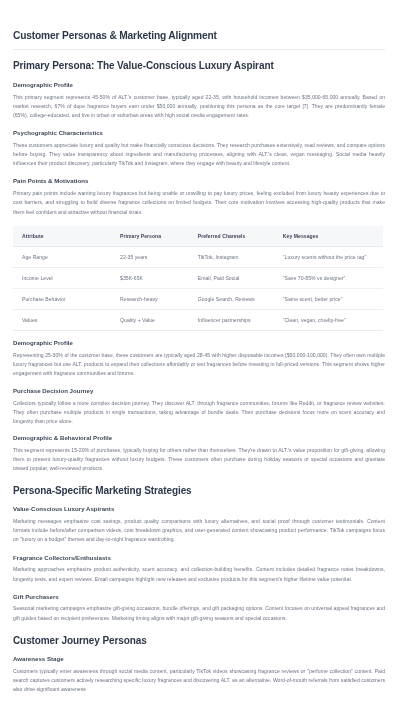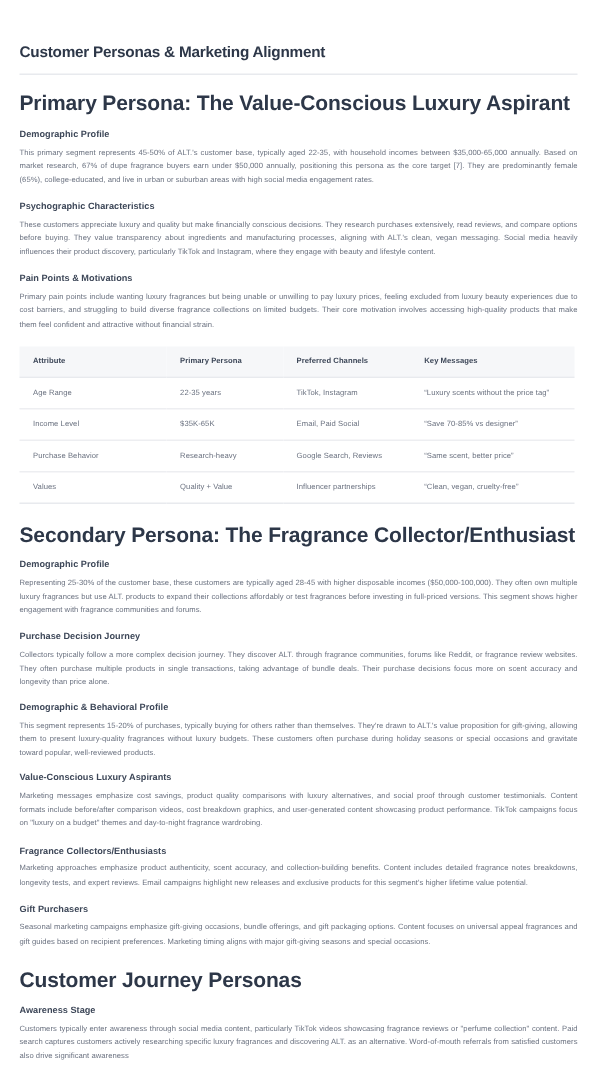--- a/index.html
+++ b/index.html
@@ -24,21 +24,21 @@
     font-size: 10.2px;
     line-height: 1.25;
     font-weight: bold;
     color: #2d3748;
     margin: 0 0 6px 0;
     letter-spacing: -0.15px;
     padding-bottom: 6px;
     border-bottom: 1px solid #e8eaee;
   }
   h2.section {
-    font-size: 14px;
+    font-size: 10px;
     line-height: 1.25;
     font-weight: bold;
     color: #2d3748;
     margin: 12px 0 7px 0;
     letter-spacing: -0.1px;
   }
   h2.section.first { margin-top: 10px; }
   h3.sub {
     font-size: 6.1px;
     line-height: 1.3;
@@ -141,32 +141,32 @@
       </tr>
       <tr>
         <td>Values</td>
         <td>Quality + Value</td>
         <td>Influencer partnerships</td>
         <td>“Clean, vegan, cruelty-free”</td>
       </tr>
     </tbody>
   </table>
 
-  <h2 class="section">Secondary Persona: The Fragrance Collector/Enthusiast</h2>
 
   <h3 class="sub tight">Demographic Profile</h3>
   <p class="body">Representing 25-30% of the customer base, these customers are typically aged 28-45 with higher disposable incomes ($50,000-100,000). They often own multiple luxury fragrances but use ALT. products to expand their collections affordably or test fragrances before investing in full-priced versions. This segment shows higher engagement with fragrance communities and forums.</p>
 
   <h3 class="sub">Purchase Decision Journey</h3>
   <p class="body">Collectors typically follow a more complex decision journey. They discover ALT. through fragrance communities, forums like Reddit, or fragrance review websites. They often purchase multiple products in single transactions, taking advantage of bundle deals. Their purchase decisions focus more on scent accuracy and longevity than price alone.</p>
 
 
   <h3 class="sub tight">Demographic &amp; Behavioral Profile</h3>
   <p class="body">This segment represents 15-20% of purchases, typically buying for others rather than themselves. They're drawn to ALT.'s value proposition for gift-giving, allowing them to present luxury-quality fragrances without luxury budgets. These customers often purchase during holiday seasons or special occasions and gravitate toward popular, well-reviewed products.</p>
 
+  <h2 class="section">Persona-Specific Marketing Strategies</h2>
 
   <h3 class="sub tight">Value-Conscious Luxury Aspirants</h3>
   <p class="body">Marketing messages emphasize cost savings, product quality comparisons with luxury alternatives, and social proof through customer testimonials. Content formats include before/after comparison videos, cost breakdown graphics, and user-generated content showcasing product performance. TikTok campaigns focus on "luxury on a budget" themes and day-to-night fragrance wardrobing.</p>
 
   <h3 class="sub">Fragrance Collectors/Enthusiasts</h3>
   <p class="body">Marketing approaches emphasize product authenticity, scent accuracy, and collection-building benefits. Content includes detailed fragrance notes breakdowns, longevity tests, and expert reviews. Email campaigns highlight new releases and exclusive products for this segment's higher lifetime value potential.</p>
 
   <h3 class="sub">Gift Purchasers</h3>
   <p class="body">Seasonal marketing campaigns emphasize gift-giving occasions, bundle offerings, and gift packaging options. Content focuses on universal appeal fragrances and gift guides based on recipient preferences. Marketing timing aligns with major gift-giving seasons and special occasions.</p>
 

